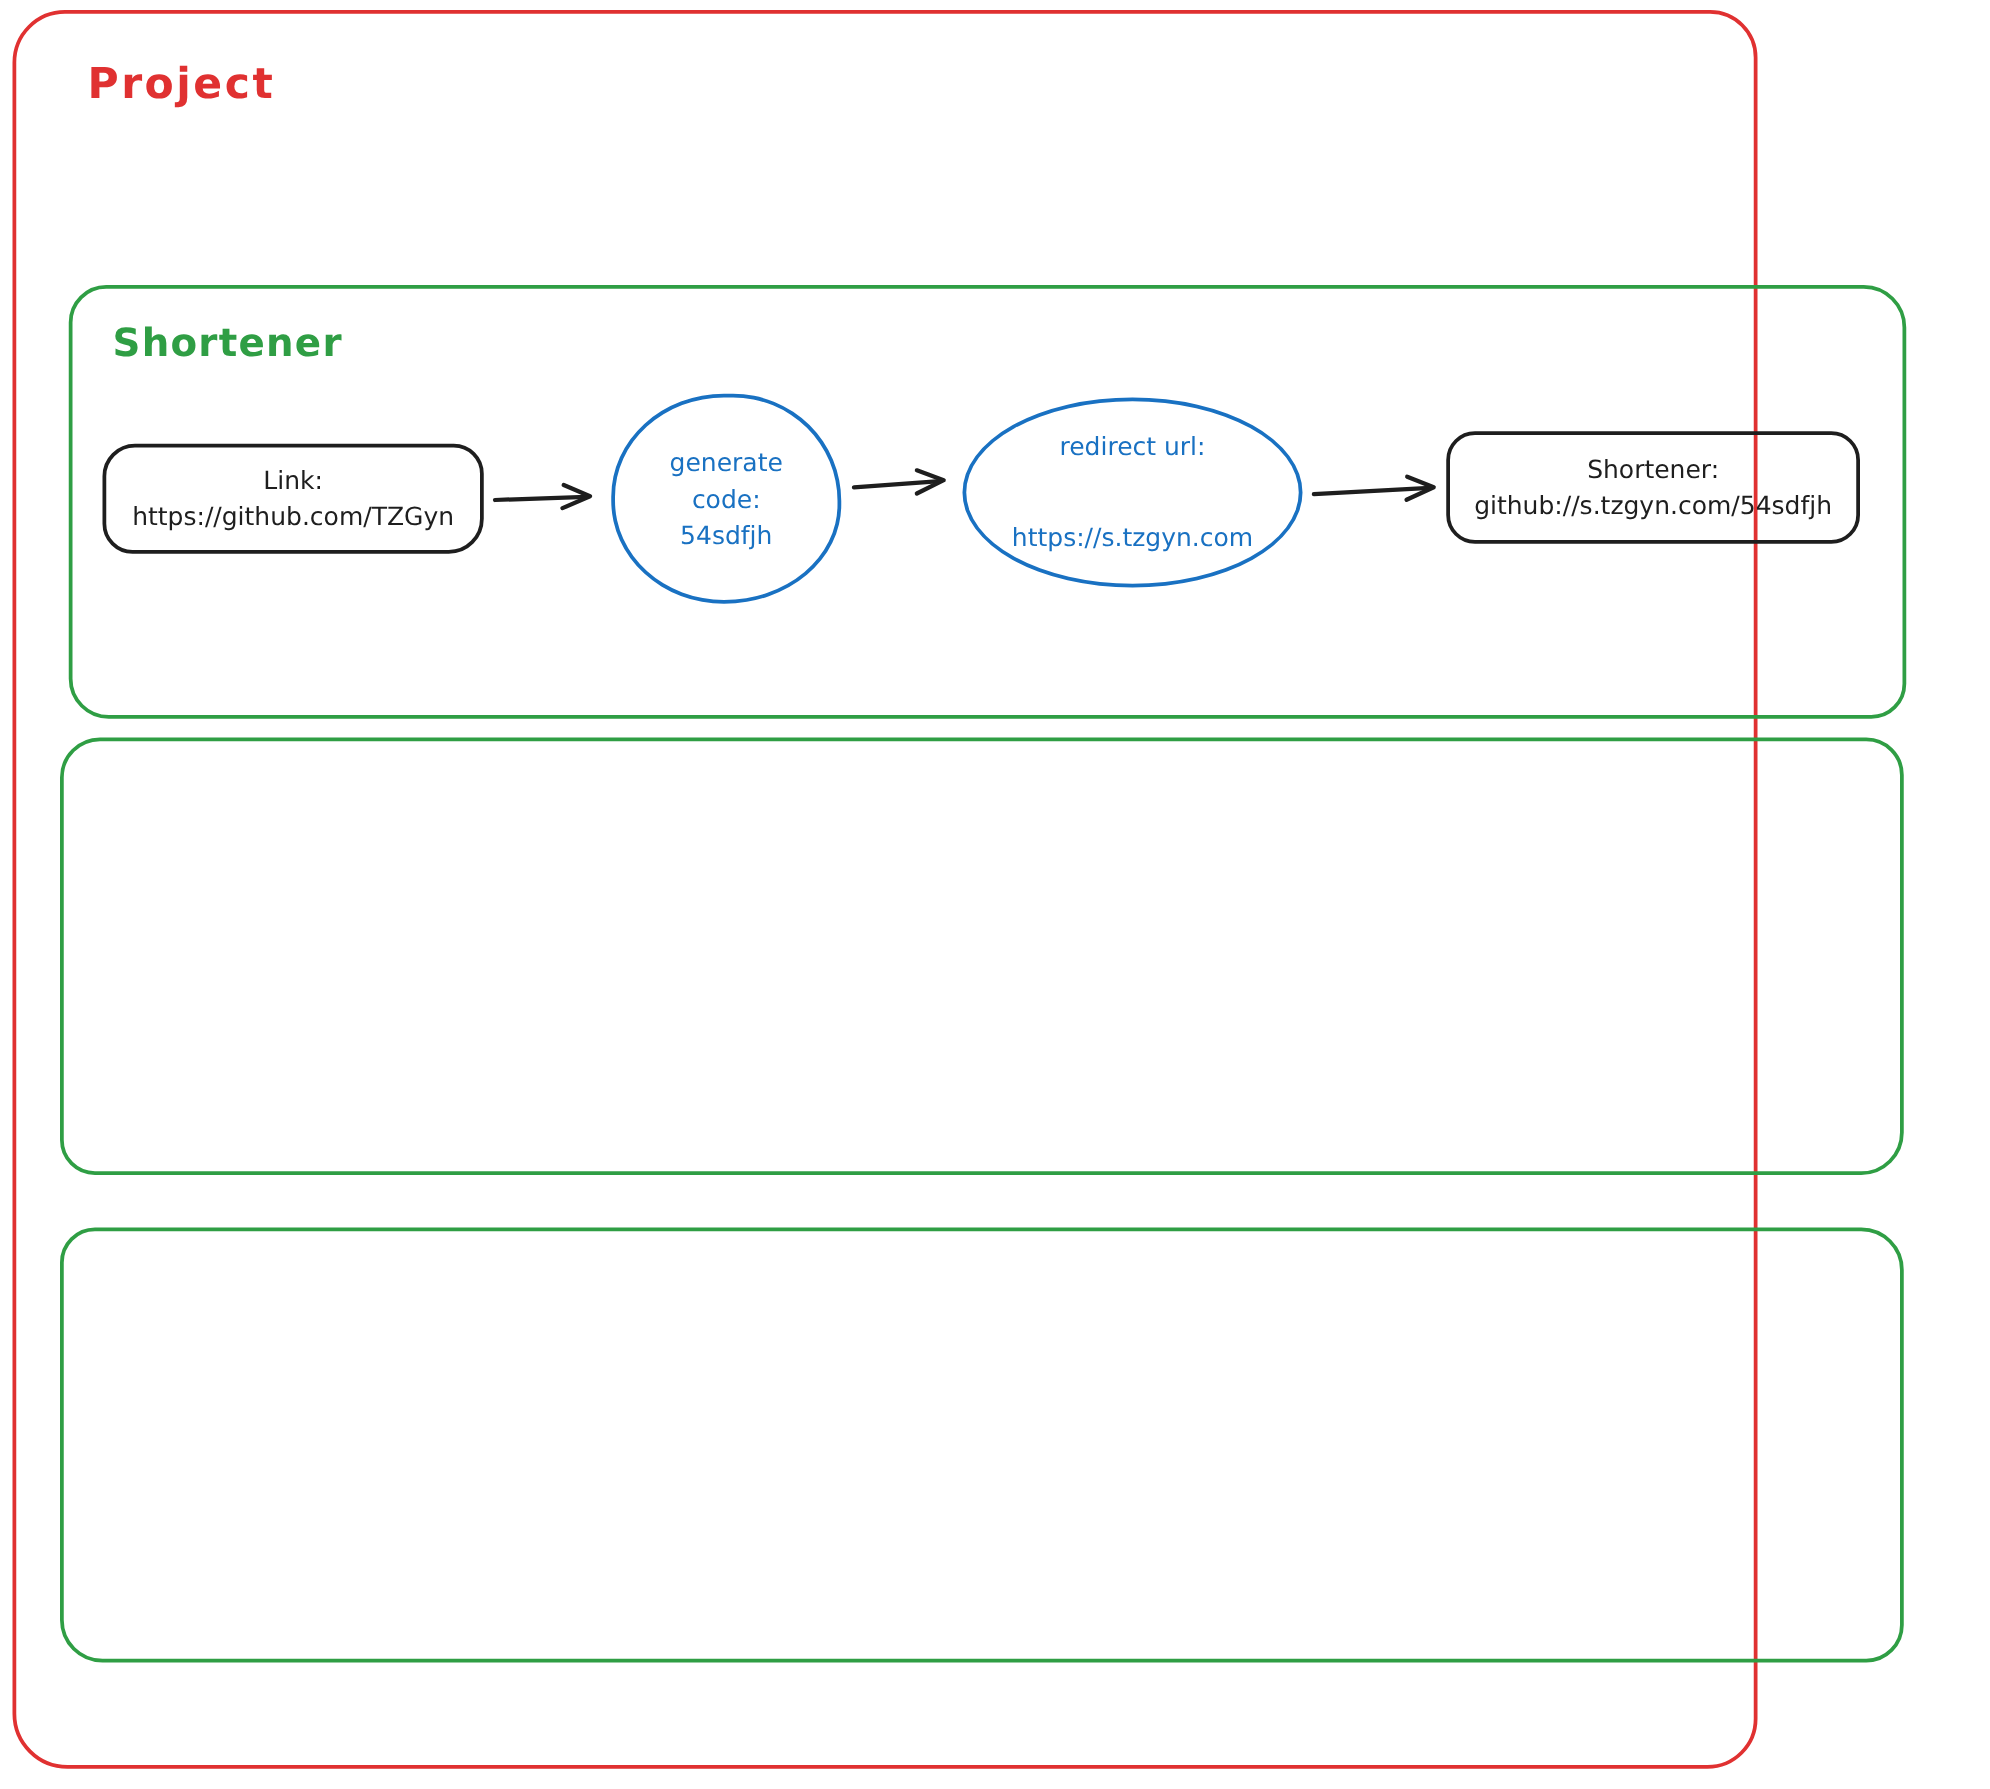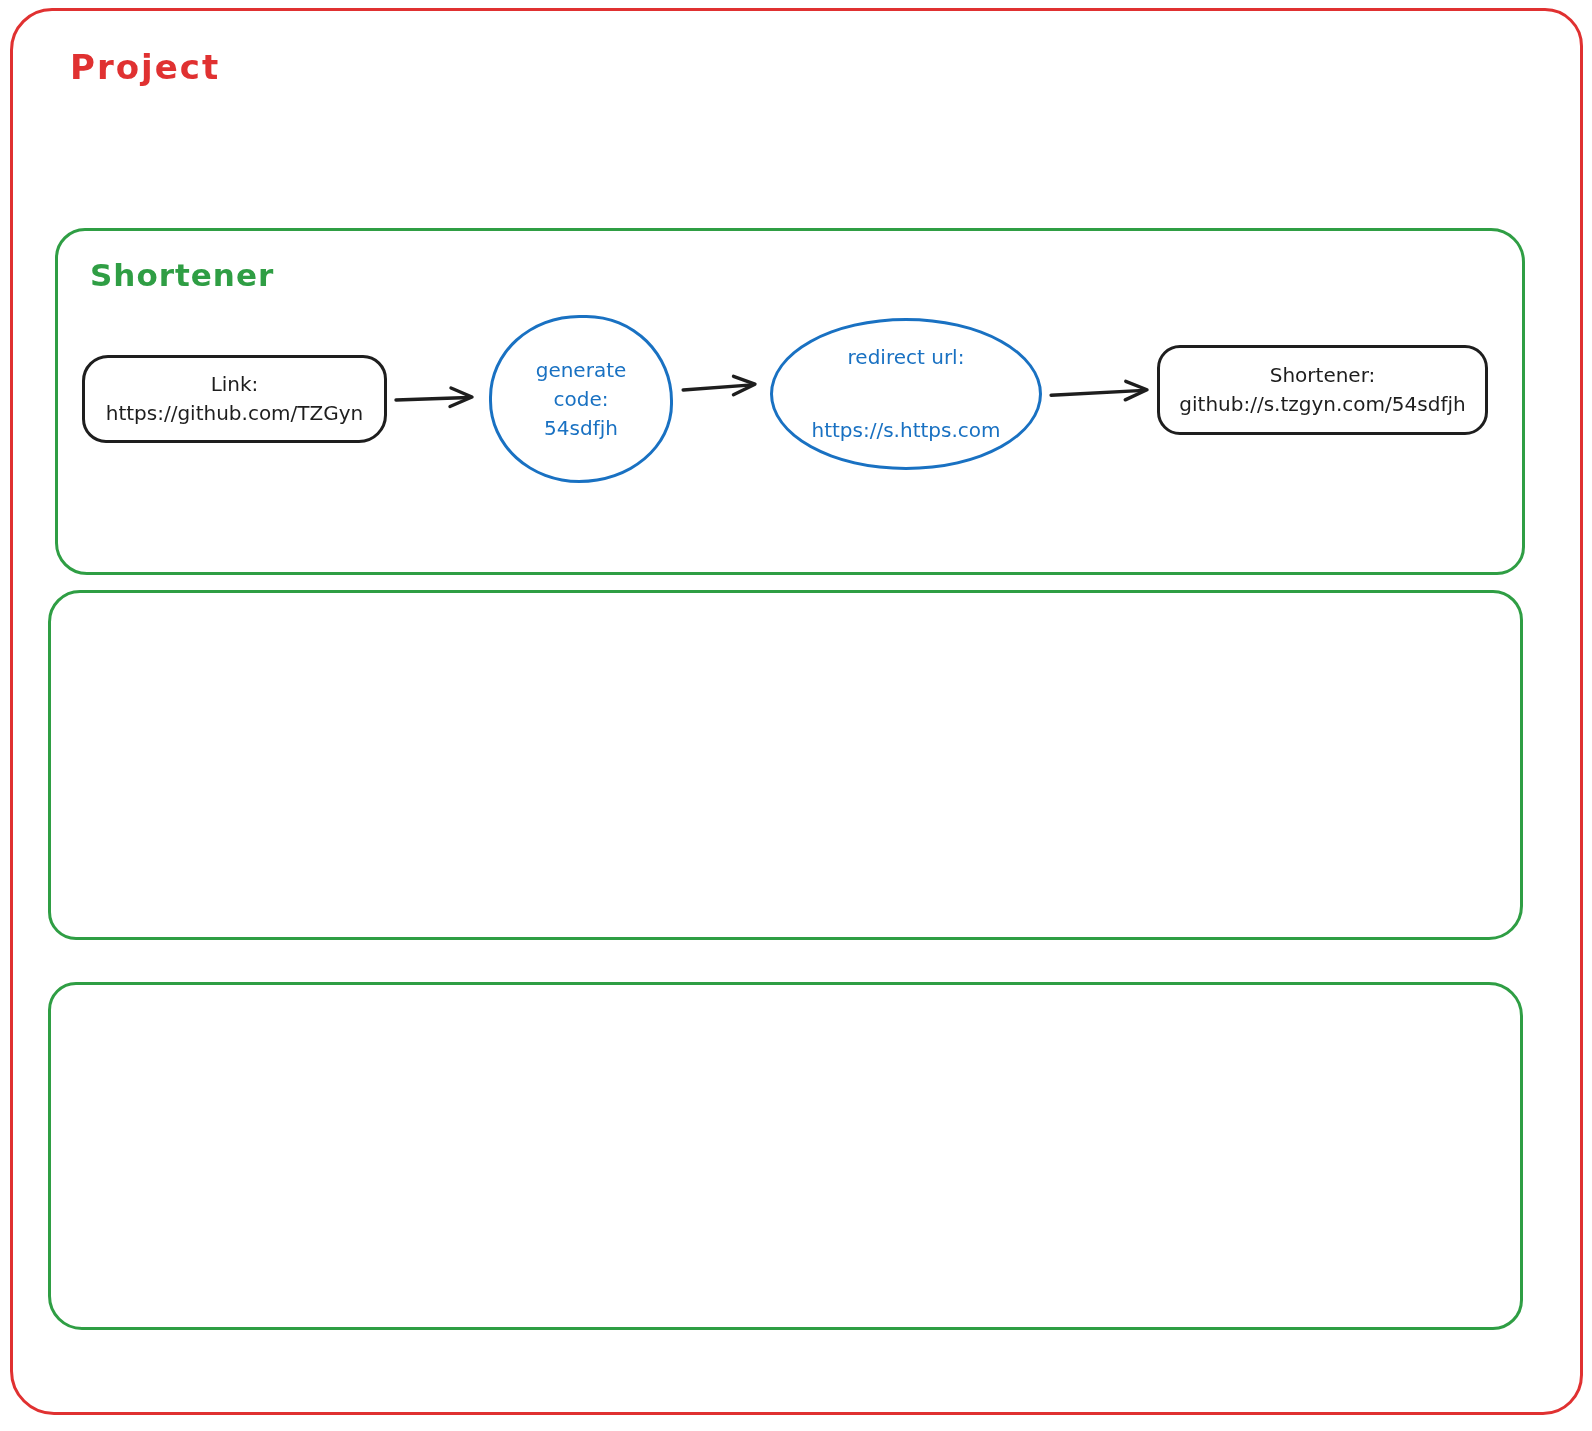--- a/index.html
+++ b/index.html
@@ -20,21 +20,21 @@
     height: 1431px;
     background: var(--background);
     overflow: hidden;
   }
 
   
   .frame { position: absolute; background: transparent; }
 
   .project-frame {
     left: 10px; top: 8px;
-    width: 1573px; height: 1407px;
+    width: 1396px; height: 1407px;
     border: 3px solid var(--red);
     border-radius: 42px 38px 40px 44px;
     text-decoration: underline;
   }
   .project-title {
     position: absolute;
     left: 57px; top: 36px;
     color: var(--red);
     font-size: 34px;
     font-weight: 600;
@@ -147,21 +147,21 @@
         <div>54sdfjh</div>
       </div>
 
       <svg class="arrow arrow-2" width="80" height="28" viewBox="0 0 80 28">
         <path d="M3 16 L72 14.5"></path>
         <path d="M54 5 L75 14 L53 23.5"></path>
       </svg>
 
       <div class="node ellipse-node redirect-node">
         <div>redirect url:</div>
-        <div>https://s.https.com</div>
+        <div>https://s.tzgyn.com</div>
       </div>
 
       <svg class="arrow arrow-3" width="104" height="28" viewBox="0 0 104 28">
         <path d="M3 17 L96 14.5"></path>
         <path d="M78 5 L99 14 L77 23.5"></path>
       </svg>
 
       <div class="node rect-node result-node">
         <div>Shortener:</div>
         <div>github://s.tzgyn.com/54sdfjh</div>

